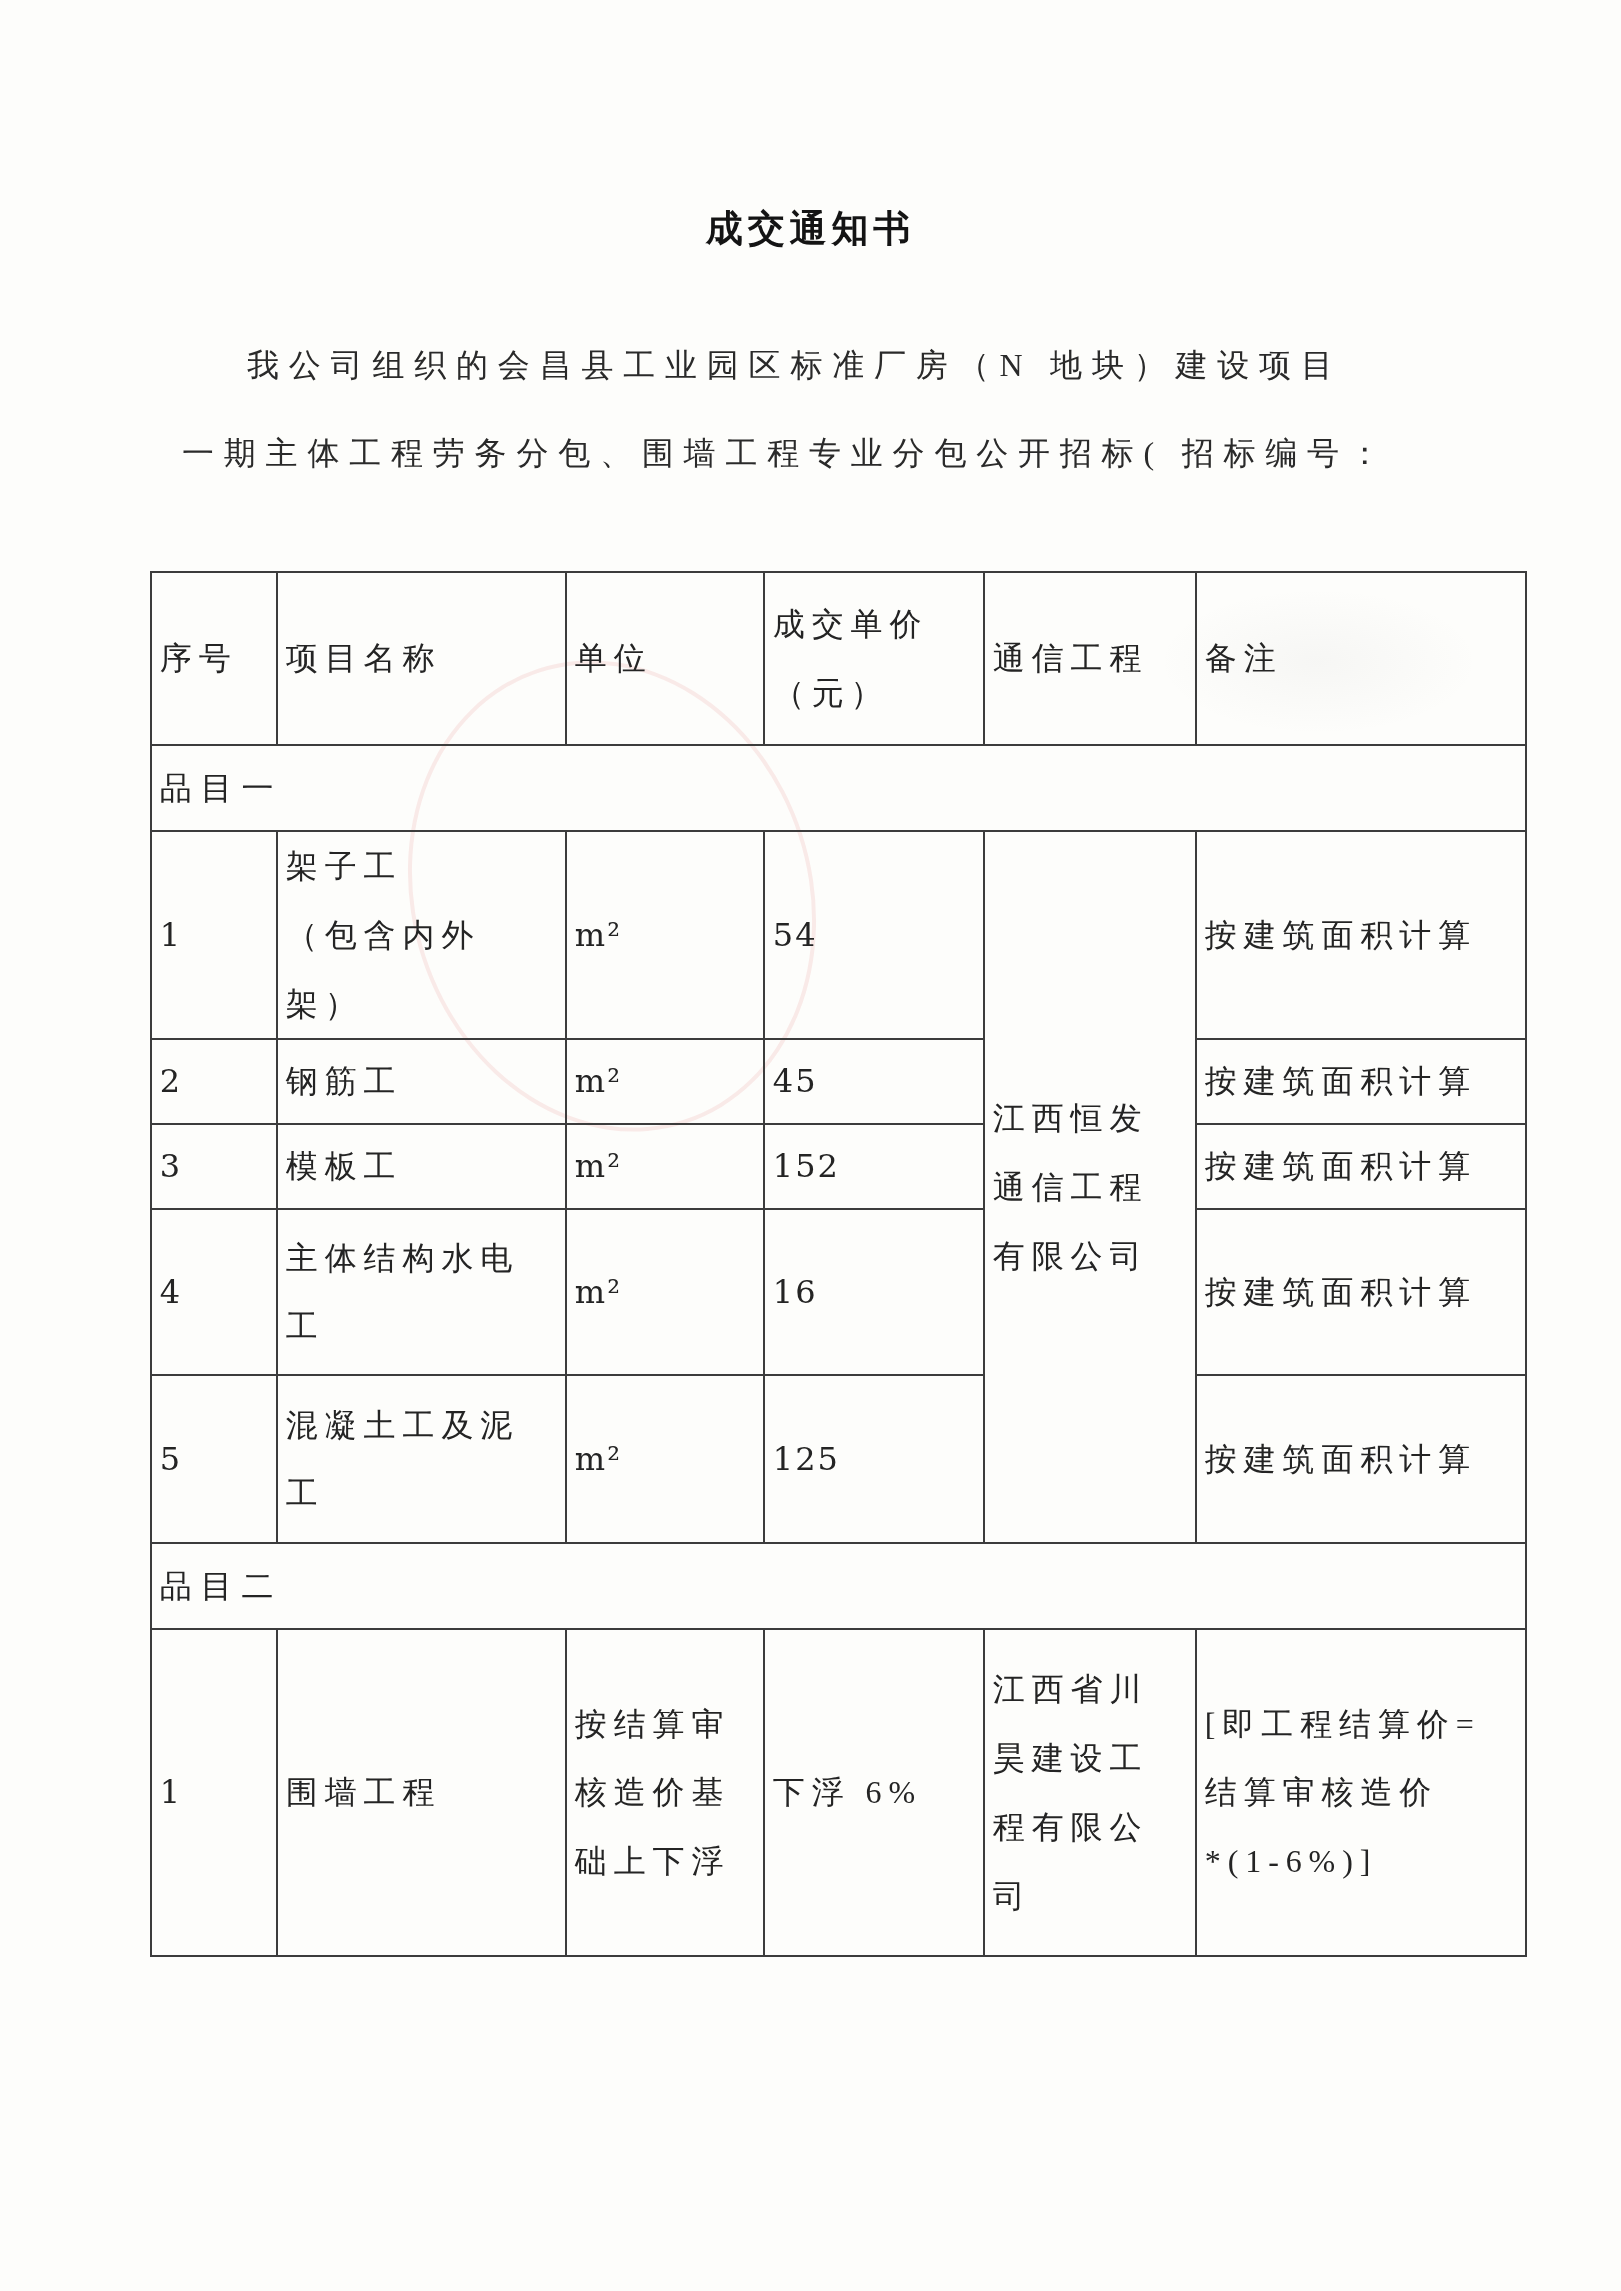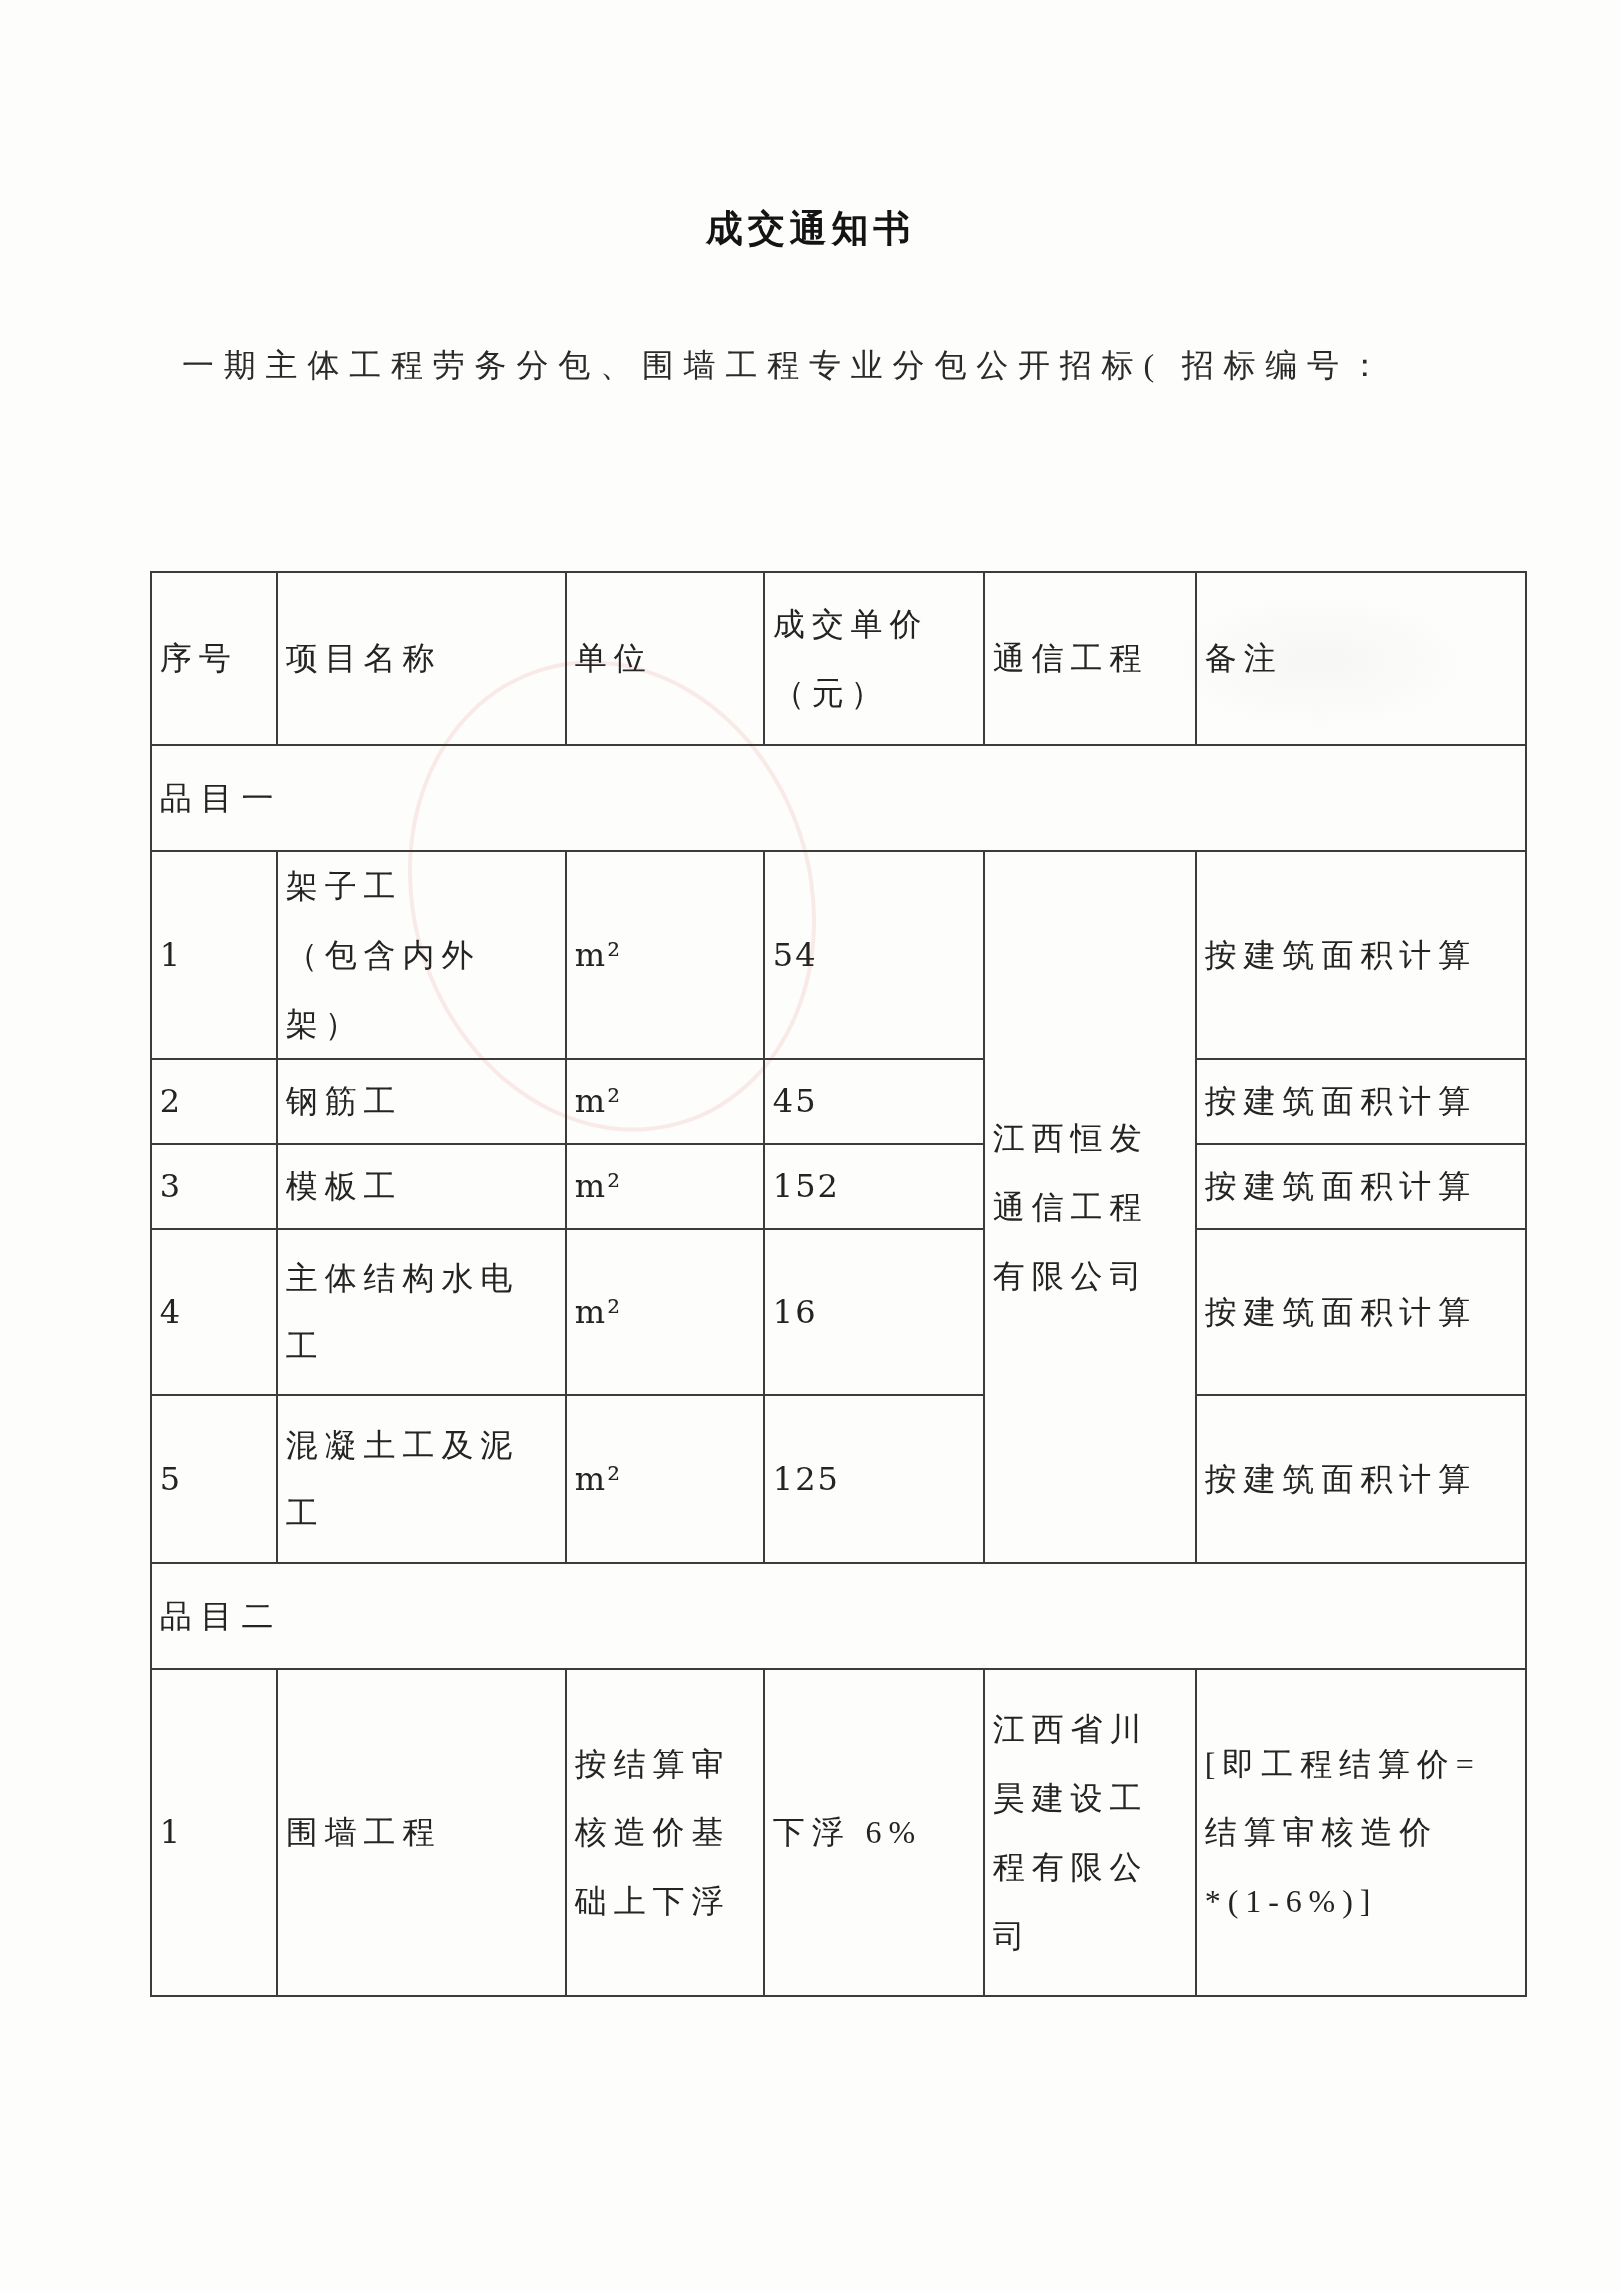--- a/index.html
+++ b/index.html
@@ -46,21 +46,21 @@
   }
   table.award td{
     border:2px solid #3c3c3c;
     text-align:left;vertical-align:middle;
     padding:0 7.8px;
     line-height:2.15;
     white-space:pre-line;
     overflow:hidden;
   }
   tr.r-head{height:173px;}
-  tr.r-sec{height:106px;}
+  tr.r-sec{height:86px;}
   tr.r1{height:152px;}
   tr.r2{height:85px;}
   tr.r3{height:85px;}
   tr.r4{height:166px;}
   tr.r5{height:168px;}
   tr.rb1{height:327px;}
   td.lh-lg{line-height:2.7;}
   td.num{font-family:"DejaVu Serif",serif;letter-spacing:2px;}
   td.sec{letter-spacing:8.8px;}
 </style>
@@ -68,20 +68,21 @@
 <body>
 
 <div class="page">
 
   <div class="stamp"></div>
   <div class="stamp2"></div>
 
   <h1 class="title">成交通知书</h1>
 
   <div class="para">
+    <div class="pline indent">我公司组织的会昌县工业园区标准厂房（N 地块）建设项目</div>
     <div class="pline">一期主体工程劳务分包、围墙工程专业分包公开招标( 招标编号：</div>
   </div>
 
   <table class="award">
     <colgroup>
       <col style="width:126px">
       <col style="width:289px">
       <col style="width:198px">
       <col style="width:220px">
       <col style="width:212px">

